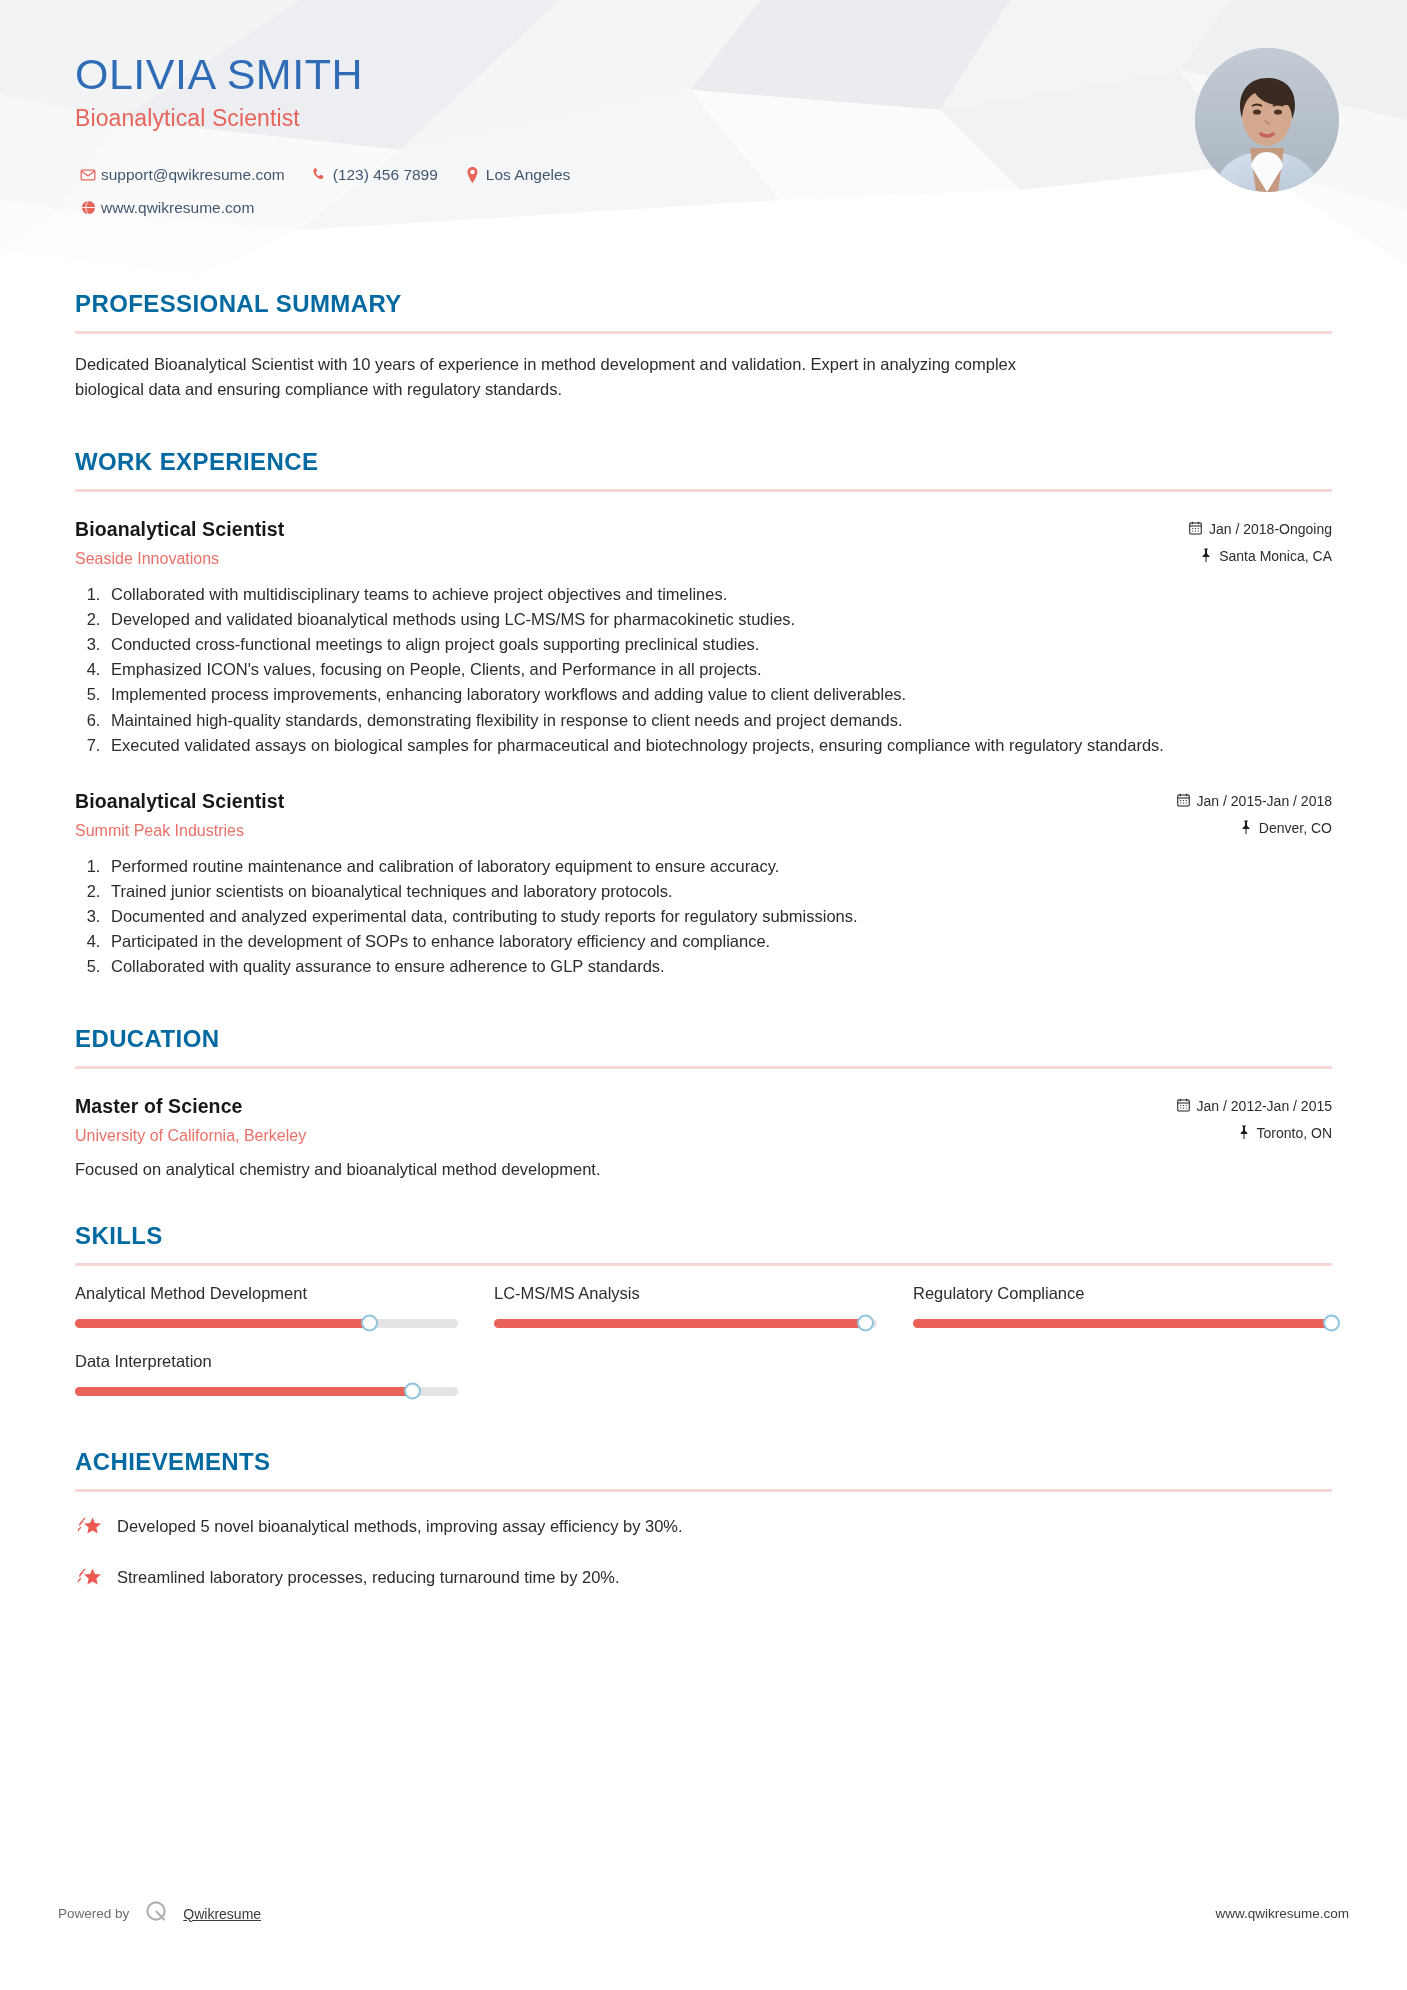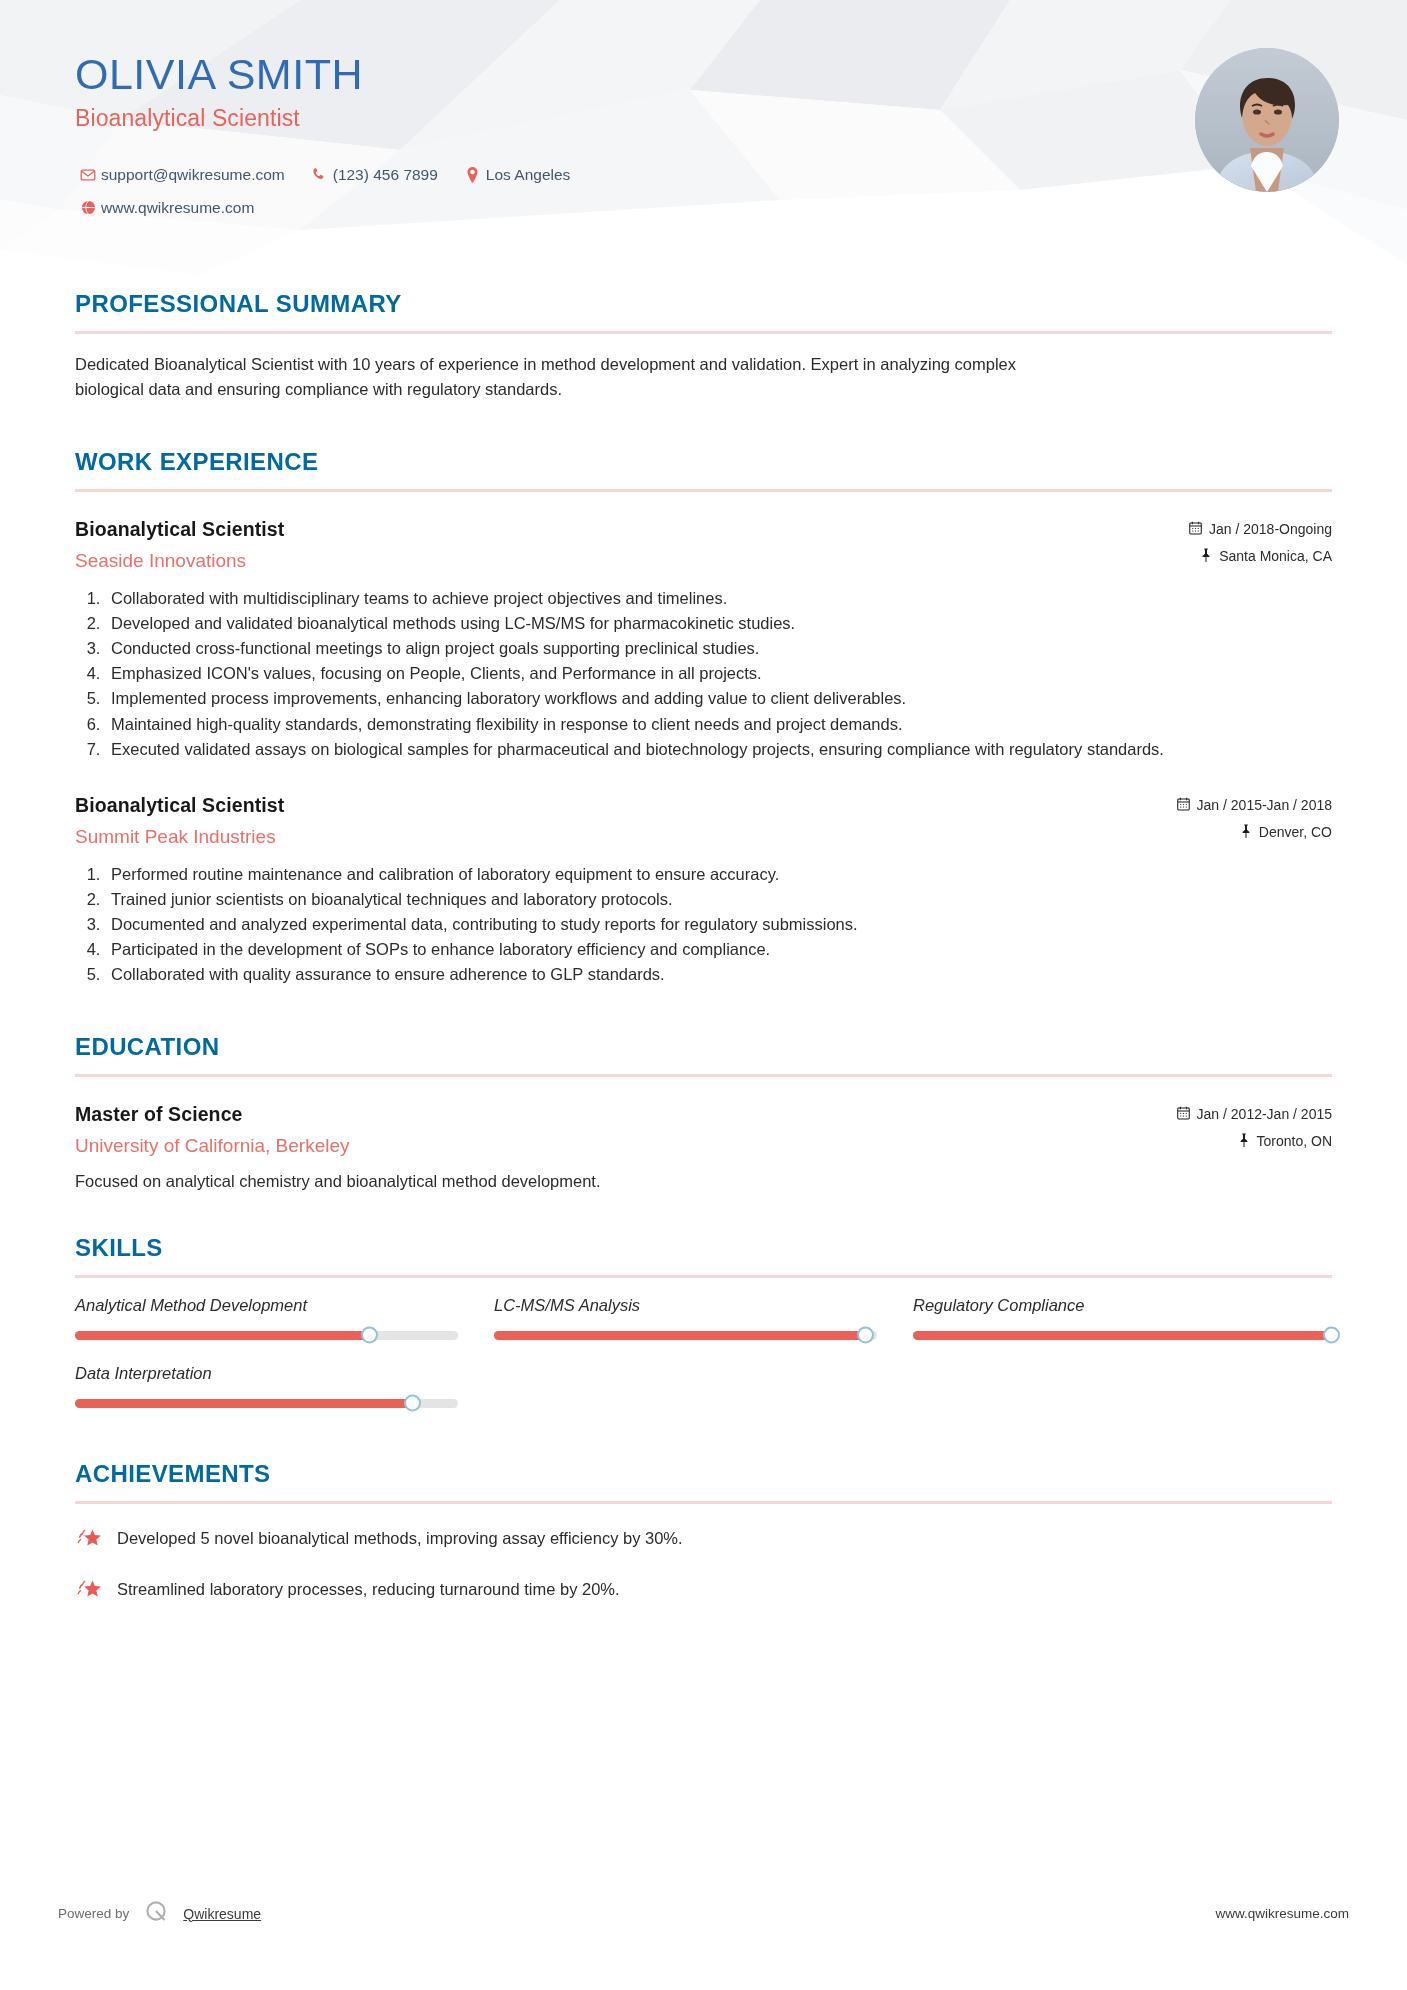--- a/index.html
+++ b/index.html
@@ -119,21 +119,21 @@
     align-items: flex-start;
   }
   .entry-left { flex: 1 1 auto; }
   .entry-title {
     font-size: 19.5px;
     font-weight: bold;
     color: #18181a;
     letter-spacing: 0.1px;
   }
   .entry-org {
-    font-size: 19px;
+    font-size: 16px;
     color: #ea7068;
     margin-top: 9px;
   }
   .entry-meta {
     flex: none;
     text-align: right;
     padding-top: 3px;
   }
   .meta-line {
     display: flex;
@@ -178,21 +178,20 @@
   }
   .skill {
     width: 33.333%;
     padding-right: 36px;
     margin-bottom: 24px;
   }
   .skill-name {
     font-size: 16.5px;
     color: #2c2c2c;
     margin-bottom: 16px;
-    font-style: italic;
   }
   .track {
     position: relative;
     height: 9px;
     border-radius: 6px;
     background: #e4e4e4;
   }
   .fill {
     position: absolute;
     left: 0; top: 0; bottom: 0;

